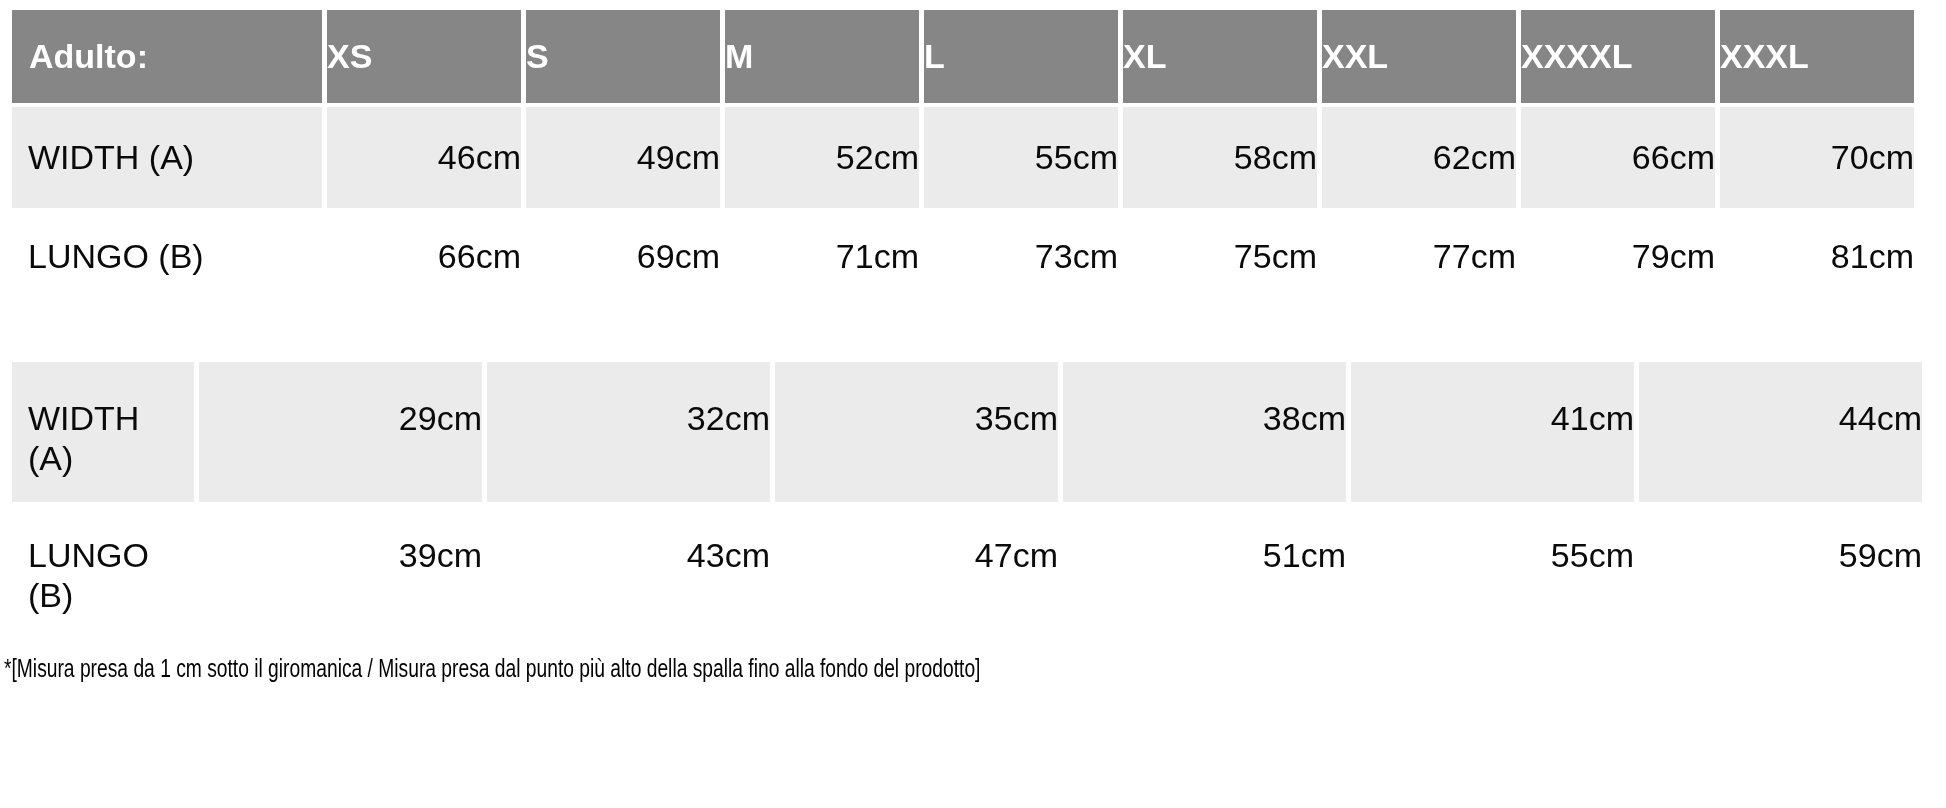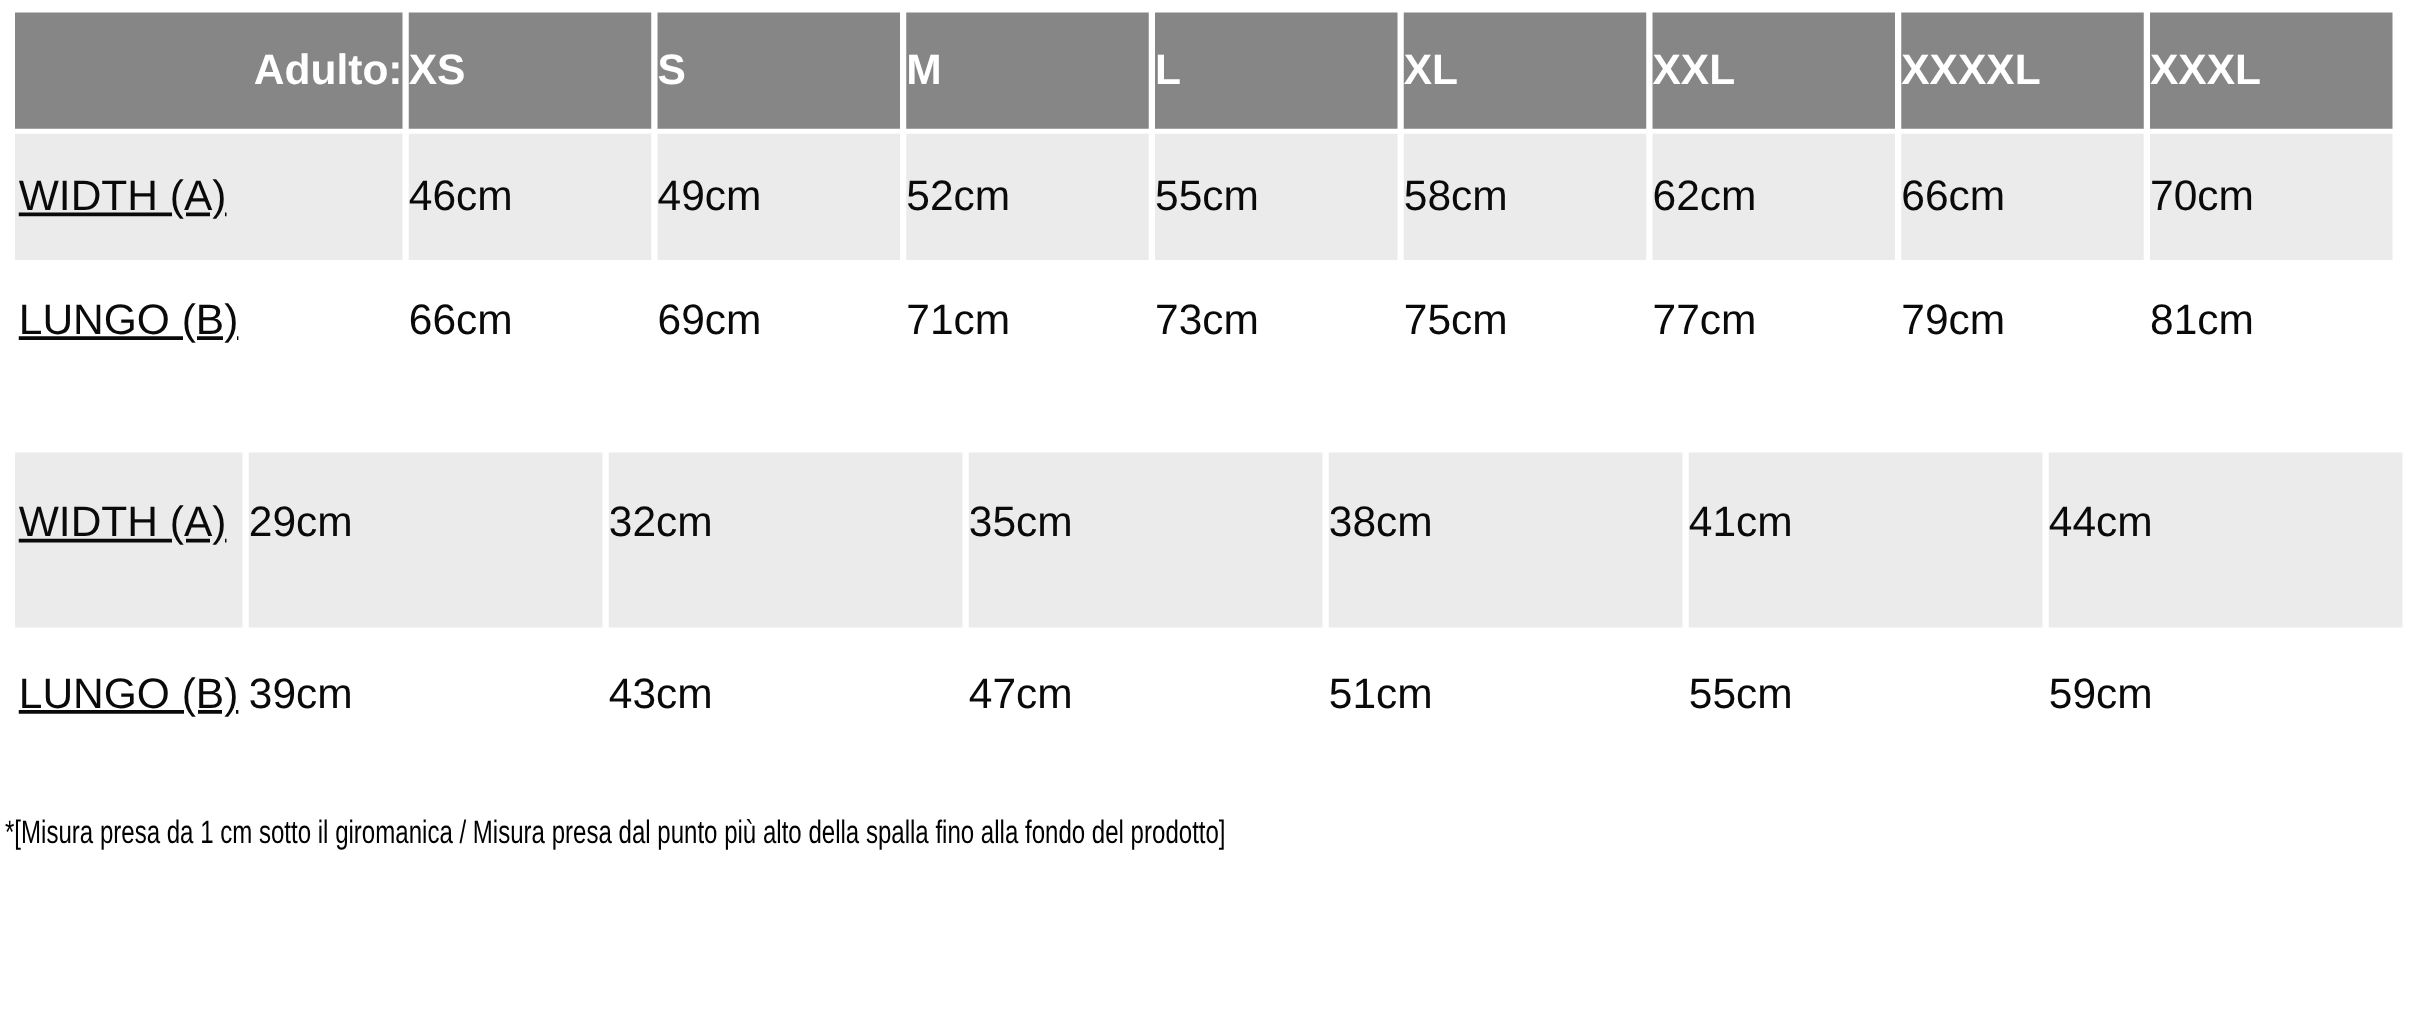--- a/index.html
+++ b/index.html
@@ -25,24 +25,24 @@
   th, td { font-size: 34px; overflow: hidden; }
 
   th {
     background: #868686;
     color: #ffffff;
     font-weight: bold;
     height: 93px;
     text-align: left;
     vertical-align: middle;
   }
-  th.title-cell { text-align: right; padding-left: 17px; }
+  th.title-cell { text-align: left; padding-left: 17px; }
 
-  td { text-align: left; background: transparent; }
-  td.label { text-align: left; padding-left: 3px; text-decoration: underline; }
+  td { text-align: right; background: transparent; }
+  td.label { text-align: left; padding-left: 16px; }
 
   tr.alt td { background: #ebebeb; }
 
   .t1 tr.alt td   { height: 101px; vertical-align: middle; }
   .t1 tr.plain td { height: 88px;  vertical-align: middle; }
 
   .t2 tr.alt td   { height: 140px; vertical-align: top; padding-top: 36px; line-height: 40px; }
   .t2 tr.plain td { height: 106px; vertical-align: top; padding-top: 29px; line-height: 40px; }
 
   .t2 { margin-top: 54px; }

